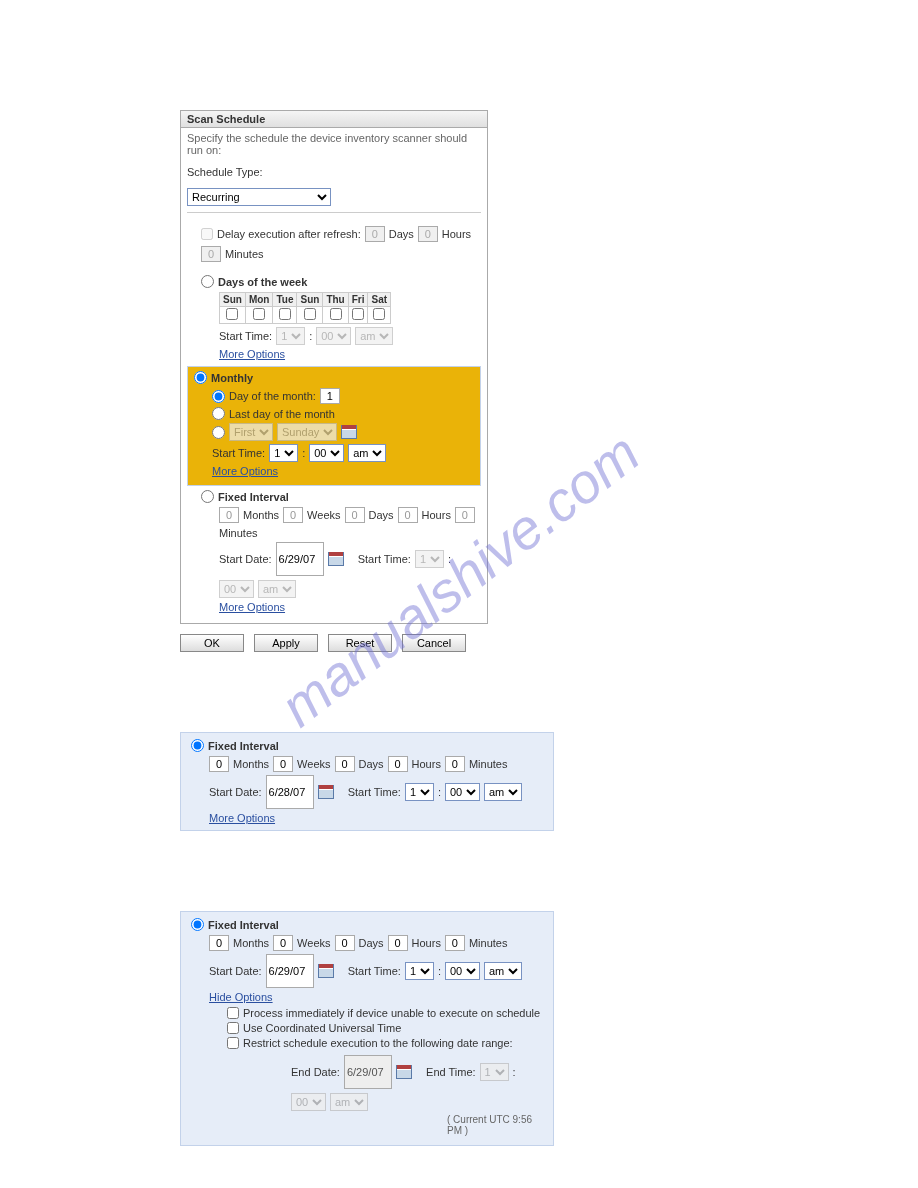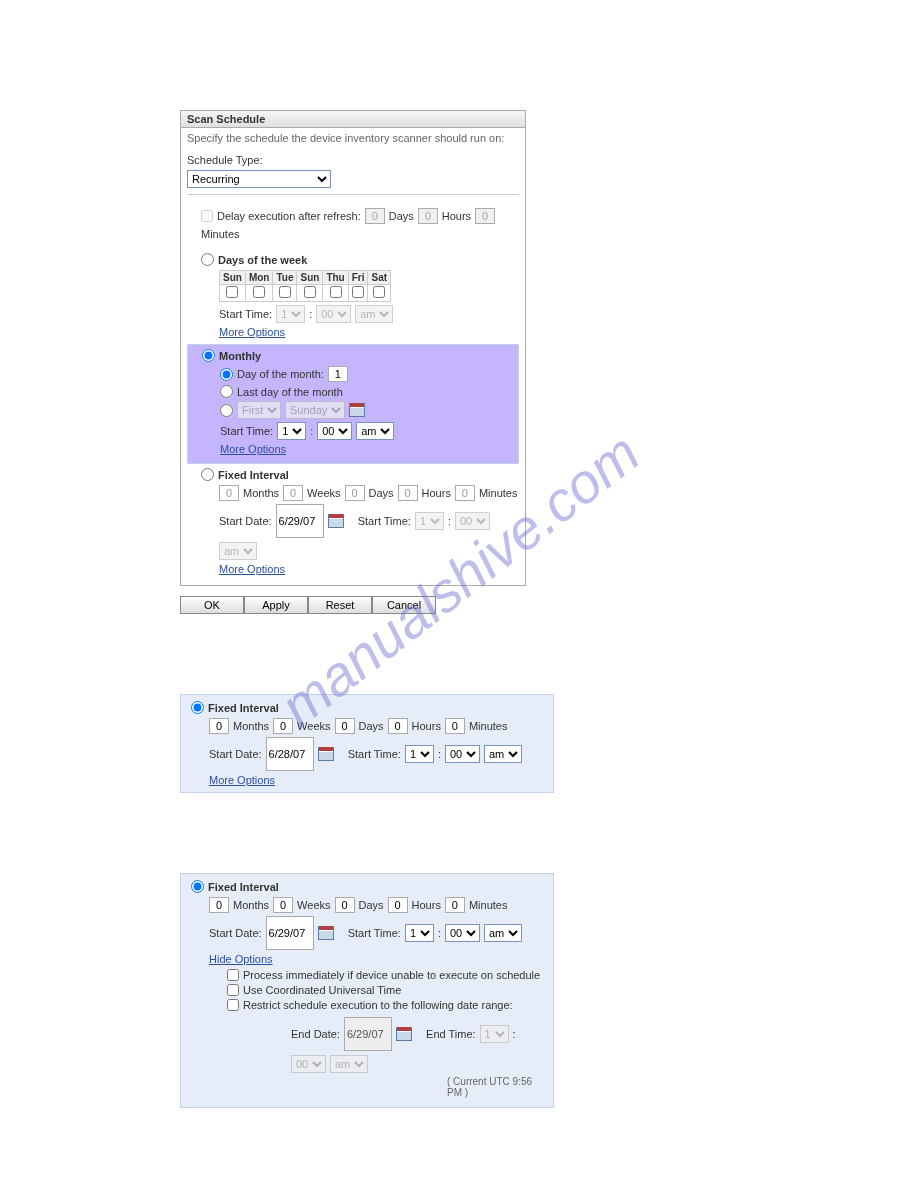--- a/index.html
+++ b/index.html
@@ -4,52 +4,52 @@
 <style>
 * { box-sizing: border-box; margin: 0; padding: 0; }
 body {
   font-family: Tahoma, Arial, sans-serif;
   font-size: 11px;
   color: #333;
   background: #fff;
   position: relative;
 }
 .page { width: 918px; padding: 110px 180px 140px 180px; position: relative; }
-.panel { border: 1px solid #aaa; width: 346px; margin-bottom: 10px; }
+.panel { border: 1px solid #aaa; width: 308px; margin-bottom: 10px; }
 .panel-header {
   background: linear-gradient(#f5f5f5,#e0e0e0);
   border-bottom: 1px solid #aaa;
   padding: 2px 6px;
   font-weight: bold;
   font-size: 11px;
 }
 .panel-body { padding: 4px 6px; }
 .instr { color: #666; font-size: 11px; margin-bottom: 10px; }
-.field-label { margin-bottom: 4px; display: block; }
+.field-label { margin-bottom: 10px; display: block; }
 select.sched-type { width: 144px; border: 1px solid #7892c2; background: #fff; font-size: 11px; height: 18px; }
 .hr { border-top: 1px solid #ccc; margin: 6px 0; }
 .section { padding: 4px 0 6px 14px; }
-.section.selected { background: #c4b5fd; border: 1px solid #c3d2ea; padding: 4px 6px 8px 14px; }
+.section.selected { background: #eab308; border: 1px solid #c3d2ea; padding: 4px 6px 8px 6px; }
 .radio-row { display: flex; align-items: center; gap: 4px; margin-bottom: 4px; }
 input[type=radio] { margin: 0; }
 .opt-head { font-weight: bold; }
 .indent { margin-left: 18px; }
 .row { display: flex; align-items: center; gap: 4px; flex-wrap: wrap; margin: 3px 0; }
 input[type=checkbox] { width: 12px; height: 12px; }
 .tiny-input { width: 20px; height: 16px; border: 1px solid #aaa; background: #fff; font-size: 11px; text-align: center; color: #999; }
 .tiny-input.enabled { color: #000; }
 .tiny-input.disabled { background: #f0f0f0; color: #aaa; }
 .med-input { width: 48px; height: 16px; border: 1px solid #aaa; font-size: 11px; padding: 16px 2px; }
 .sel { border: 1px solid #7892c2; background: #fff; font-size: 11px; height: 18px; }
 .sel.disabled { background: #eee; color: #999; border-color: #bbb; }
 .dow-table { border-collapse: collapse; }
 .dow-table th { font-size: 10px; font-weight: bold; padding: 1px 3px; border: 1px solid #ccc; background: #f0f0f0; text-align: center; }
 .dow-table td { border: 1px solid #ccc; text-align: center; padding: 1px 3px; }
 .link { color: #2a4fa0; text-decoration: underline; font-size: 11px; cursor: pointer; }
-.btn-bar { display: flex; margin-top: 0; }
+.btn-bar { display: flex; gap: 10px; margin-top: 0; }
 .btn { width: 64px; height: 18px; background: linear-gradient(#fff,#ddd); border: 1px solid #888; font-size: 11px; cursor: pointer; }
 .cal-icon {
   display: inline-block; width: 16px; height: 14px;
   background: linear-gradient(#fff 30%, #c8d8e8 30%);
   border: 1px solid #5a7aa8;
   position: relative;
 }
 .cal-icon::before { content: ""; position: absolute; top: -1px; left: 0; right: 0; height: 4px; background: #b04040; }
 .block2, .block3 { margin-top: 80px; }
 .block-panel {

